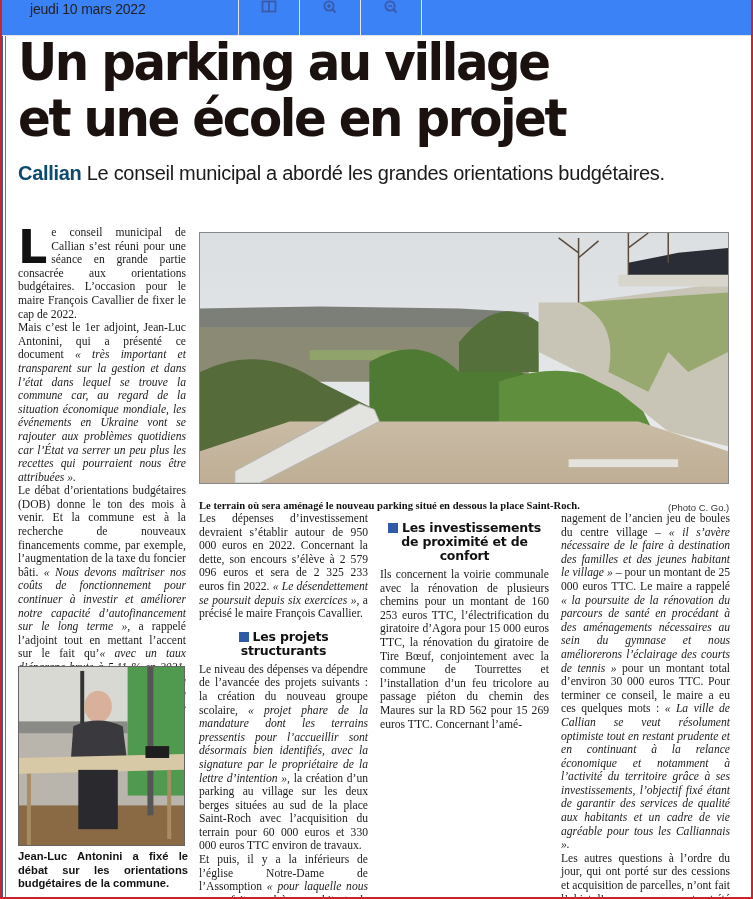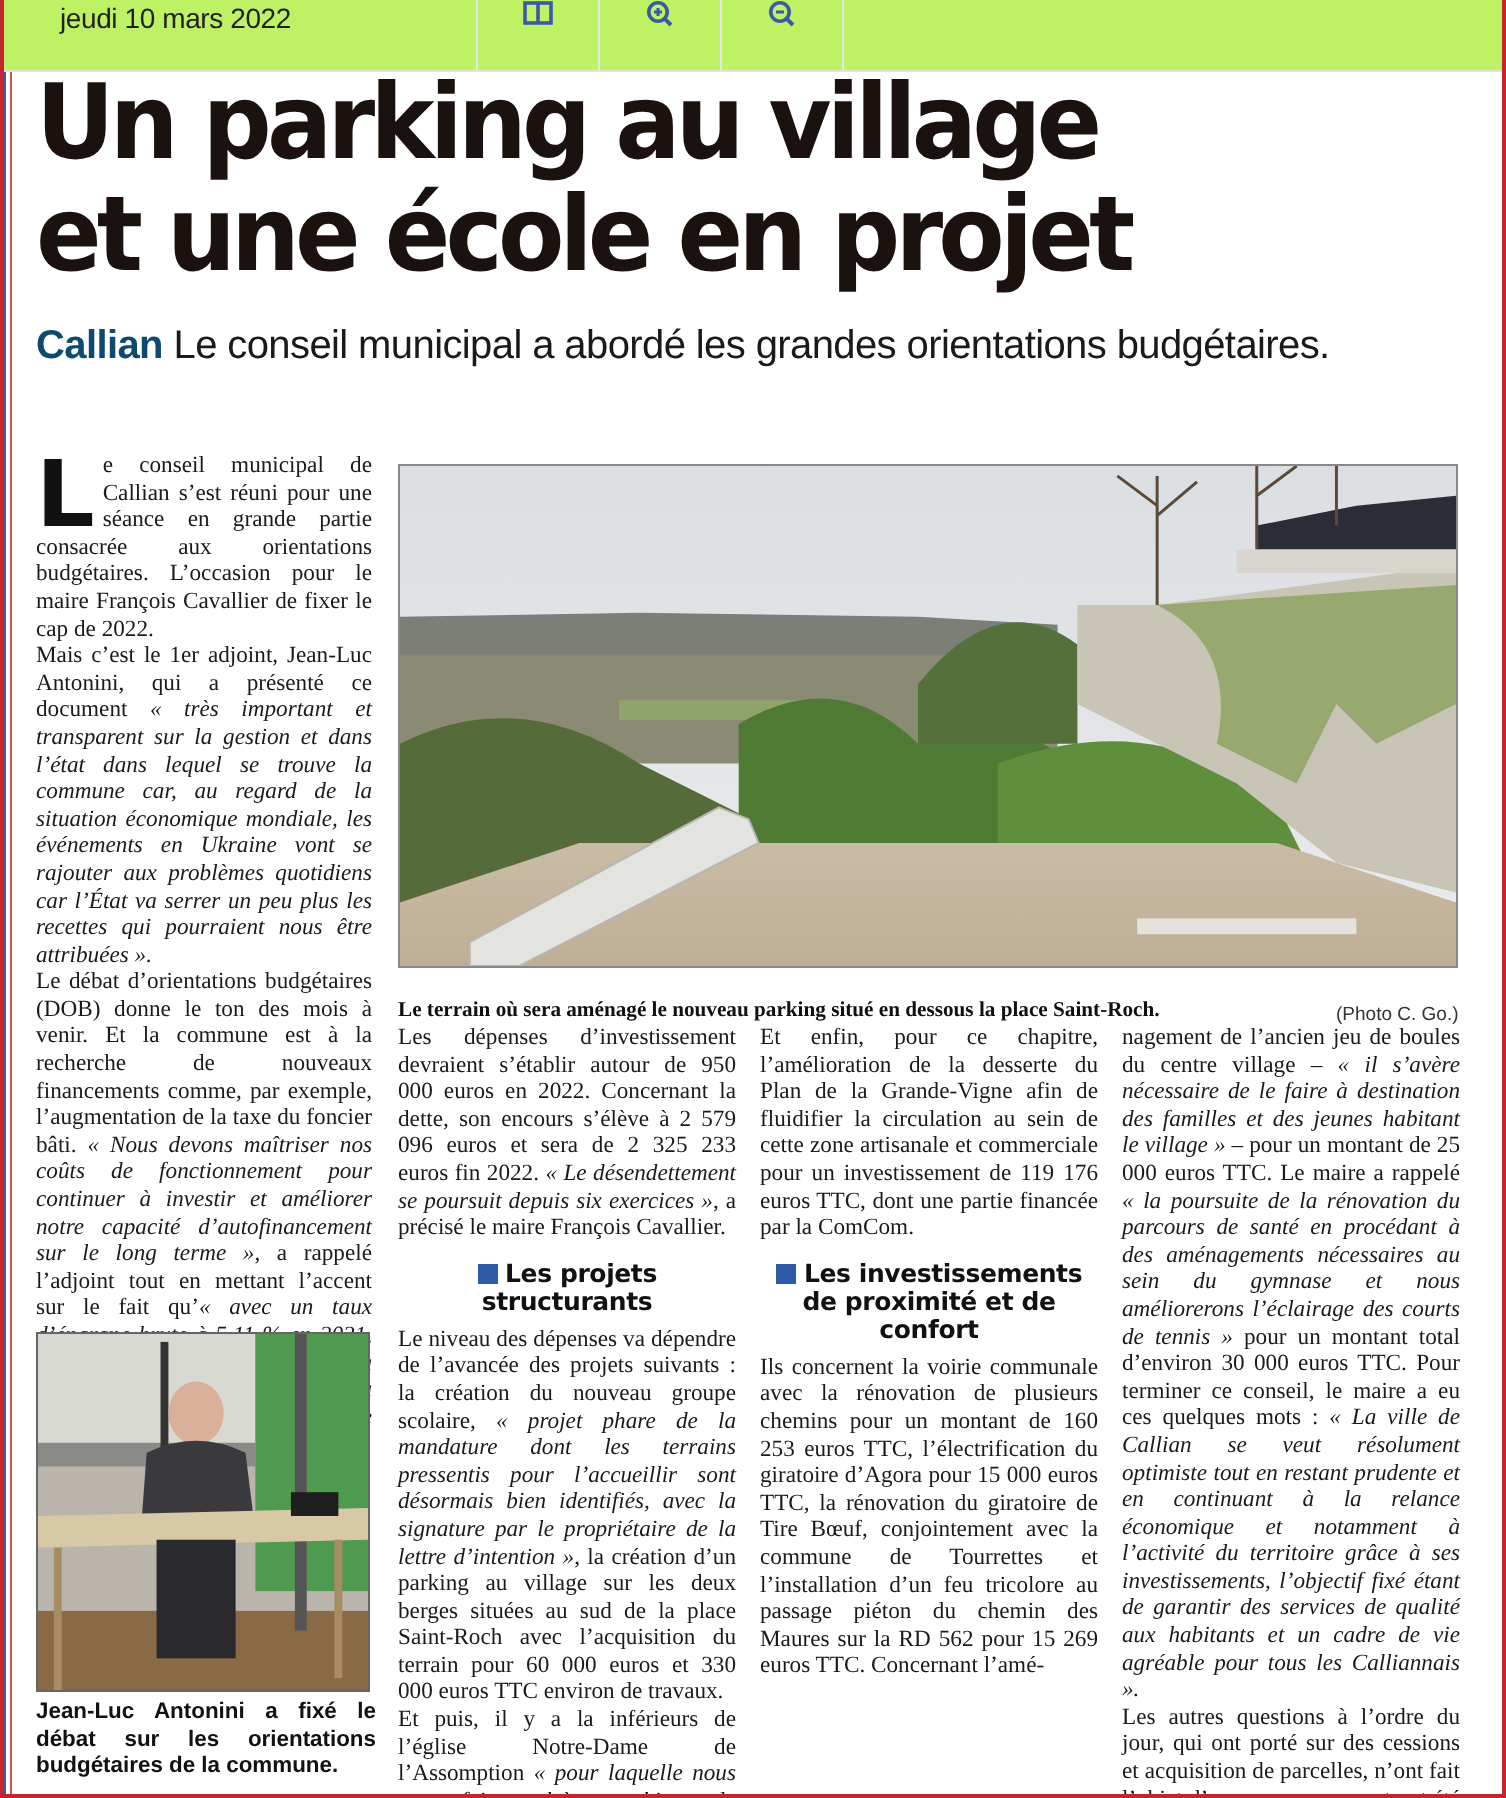--- a/index.html
+++ b/index.html
@@ -2,21 +2,21 @@
 <html><head>
 <meta charset="utf-8">
 <style>
   * { box-sizing: border-box; margin: 0; padding: 0; }
   html, body { width: 753px; height: 899px; overflow: hidden; background: #fff; }
   body { position: relative; font-family: "Liberation Serif", serif; color: #1a1a1a; }
 
   .frame { position: absolute; left: 0; top: 0; width: 753px; height: 899px; border: 2px solid #c8242b; border-top-width: 1px; }
 
   
-  .toolbar { position: absolute; left: 2px; top: 0; width: 749px; height: 36px; border-bottom: 1px solid #e3e3e3; background: #bef264; }
+  .toolbar { position: absolute; left: 2px; top: 0; width: 749px; height: 36px; border-bottom: 1px solid #e3e3e3; background: #3b82f6; }
   .toolbar .date { position: absolute; left: 28px; top: 1px; font-family: "Liberation Sans", sans-serif; font-size: 14px; color: #222; letter-spacing: -0.2px; }
   .toolbar .tbtn { position: absolute; top: 0; width: 61px; height: 36px; border-left: 1px solid #e6e6e6; display: flex; justify-content: center; padding-top: 0; }
   .toolbar .tbtn svg { width: 16px; height: 14px; }
   .tb1 { left: 236px; } .tb2 { left: 297px; } .tb3 { left: 358px; } .tb-end { position: absolute; left: 419px; top: 0; width: 1px; height: 36px; background: #e6e6e6; }
 
   
   .edge { position: absolute; left: 2px; top: 36px; width: 4px; height: 861px; border-left: 1px solid #3a5aa8; border-right: 1px solid #d05050; }
 
   .headline { position: absolute; left: 18px; top: 34px; font-family: "DejaVu Sans", sans-serif; font-weight: bold; font-size: 52px; line-height: 56px; letter-spacing: -2.6px; color: #1b1210; transform: scaleX(0.93); transform-origin: left top; white-space: nowrap; }
 
@@ -132,21 +132,20 @@
 <div class="credit">(Photo C. Go.)</div>
 
 <div class="col c2">
   <p><span>Les dépenses d’investissement devraient s’établir autour de 950 000 euros en 2022. Concernant la dette, son encours s’élève à 2 579 096 euros et sera de 2 325 233 euros fin 2022. </span><em>« Le désendettement se poursuit depuis six exercices »</em><span>, a précisé le maire François Cavallier.</span></p>
   <h3 class="subhead"><span class="sq"></span><span>Les projets structurants</span></h3>
   <p><span>Le niveau des dépenses va dépendre de l’avancée des projets suivants : la création du nouveau groupe scolaire, </span><em>« projet phare de la mandature dont les terrains pressentis pour l’accueillir sont désormais bien identifiés, avec la signature par le propriétaire de la lettre d’intention »</em><span>, la création d’un parking au village sur les deux berges situées au sud de la place Saint-Roch avec l’acquisition du terrain pour 60 000 euros et 330 000 euros TTC environ de travaux.</span></p>
   <p><span>Et puis, il y a la inférieurs de l’église Notre-Dame de l’Assomption </span><em>« pour laquelle nous avons fait appel à un architecte du patrimoine qui doit définir les différentes étapes de rénovation</em></p>
 </div>
 
 <div class="col c3">
-  <p>Et enfin, pour ce chapitre, l’amélioration de la desserte du Plan de la Grande-Vigne afin de fluidifier la circulation au sein de cette zone artisanale et commerciale pour un investissement de 119 176 euros TTC, dont une partie financée par la ComCom.</p>
   <h3 class="subhead"><span class="sq"></span><span>Les investissements de proximité et de confort</span></h3>
   <p>Ils concernent la voirie communale avec la rénovation de plusieurs chemins pour un montant de 160 253 euros TTC, l’électrification du giratoire d’Agora pour 15 000 euros TTC, la rénovation du giratoire de Tire Bœuf, conjointement avec la commune de Tourrettes et l’installation d’un feu tricolore au passage piéton du chemin des Maures sur la RD 562 pour 15 269 euros TTC. Concernant l’amé-</p>
 </div>
 
 <div class="col c4">
   <p><span>nagement de l’ancien jeu de boules du centre village – </span><em>« il s’avère nécessaire de le faire à destination des familles et des jeunes habitant le village »</em><span> – pour un montant de 25 000 euros TTC. Le maire a rappelé </span><em>« la poursuite de la rénovation du parcours de santé en procédant à des aménagements nécessaires au sein du gymnase et nous améliorerons l’éclairage des courts de tennis »</em><span> pour un montant total d’environ 30 000 euros TTC. Pour terminer ce conseil, le maire a eu ces quelques mots : </span><em>« La ville de Callian se veut résolument optimiste tout en restant prudente et en continuant à la relance économique et notamment à l’activité du territoire grâce à ses investissements, l’objectif fixé étant de garantir des services de qualité aux habitants et un cadre de vie agréable pour tous les Calliannais ».</em></p>
   <p>Les autres questions à l’ordre du jour, qui ont porté sur des cessions et acquisition de parcelles, n’ont fait l’objet d’aucune remarque et ont été adoptées à l’unanimité.</p>
 </div>
 
 <div class="photo-small">

